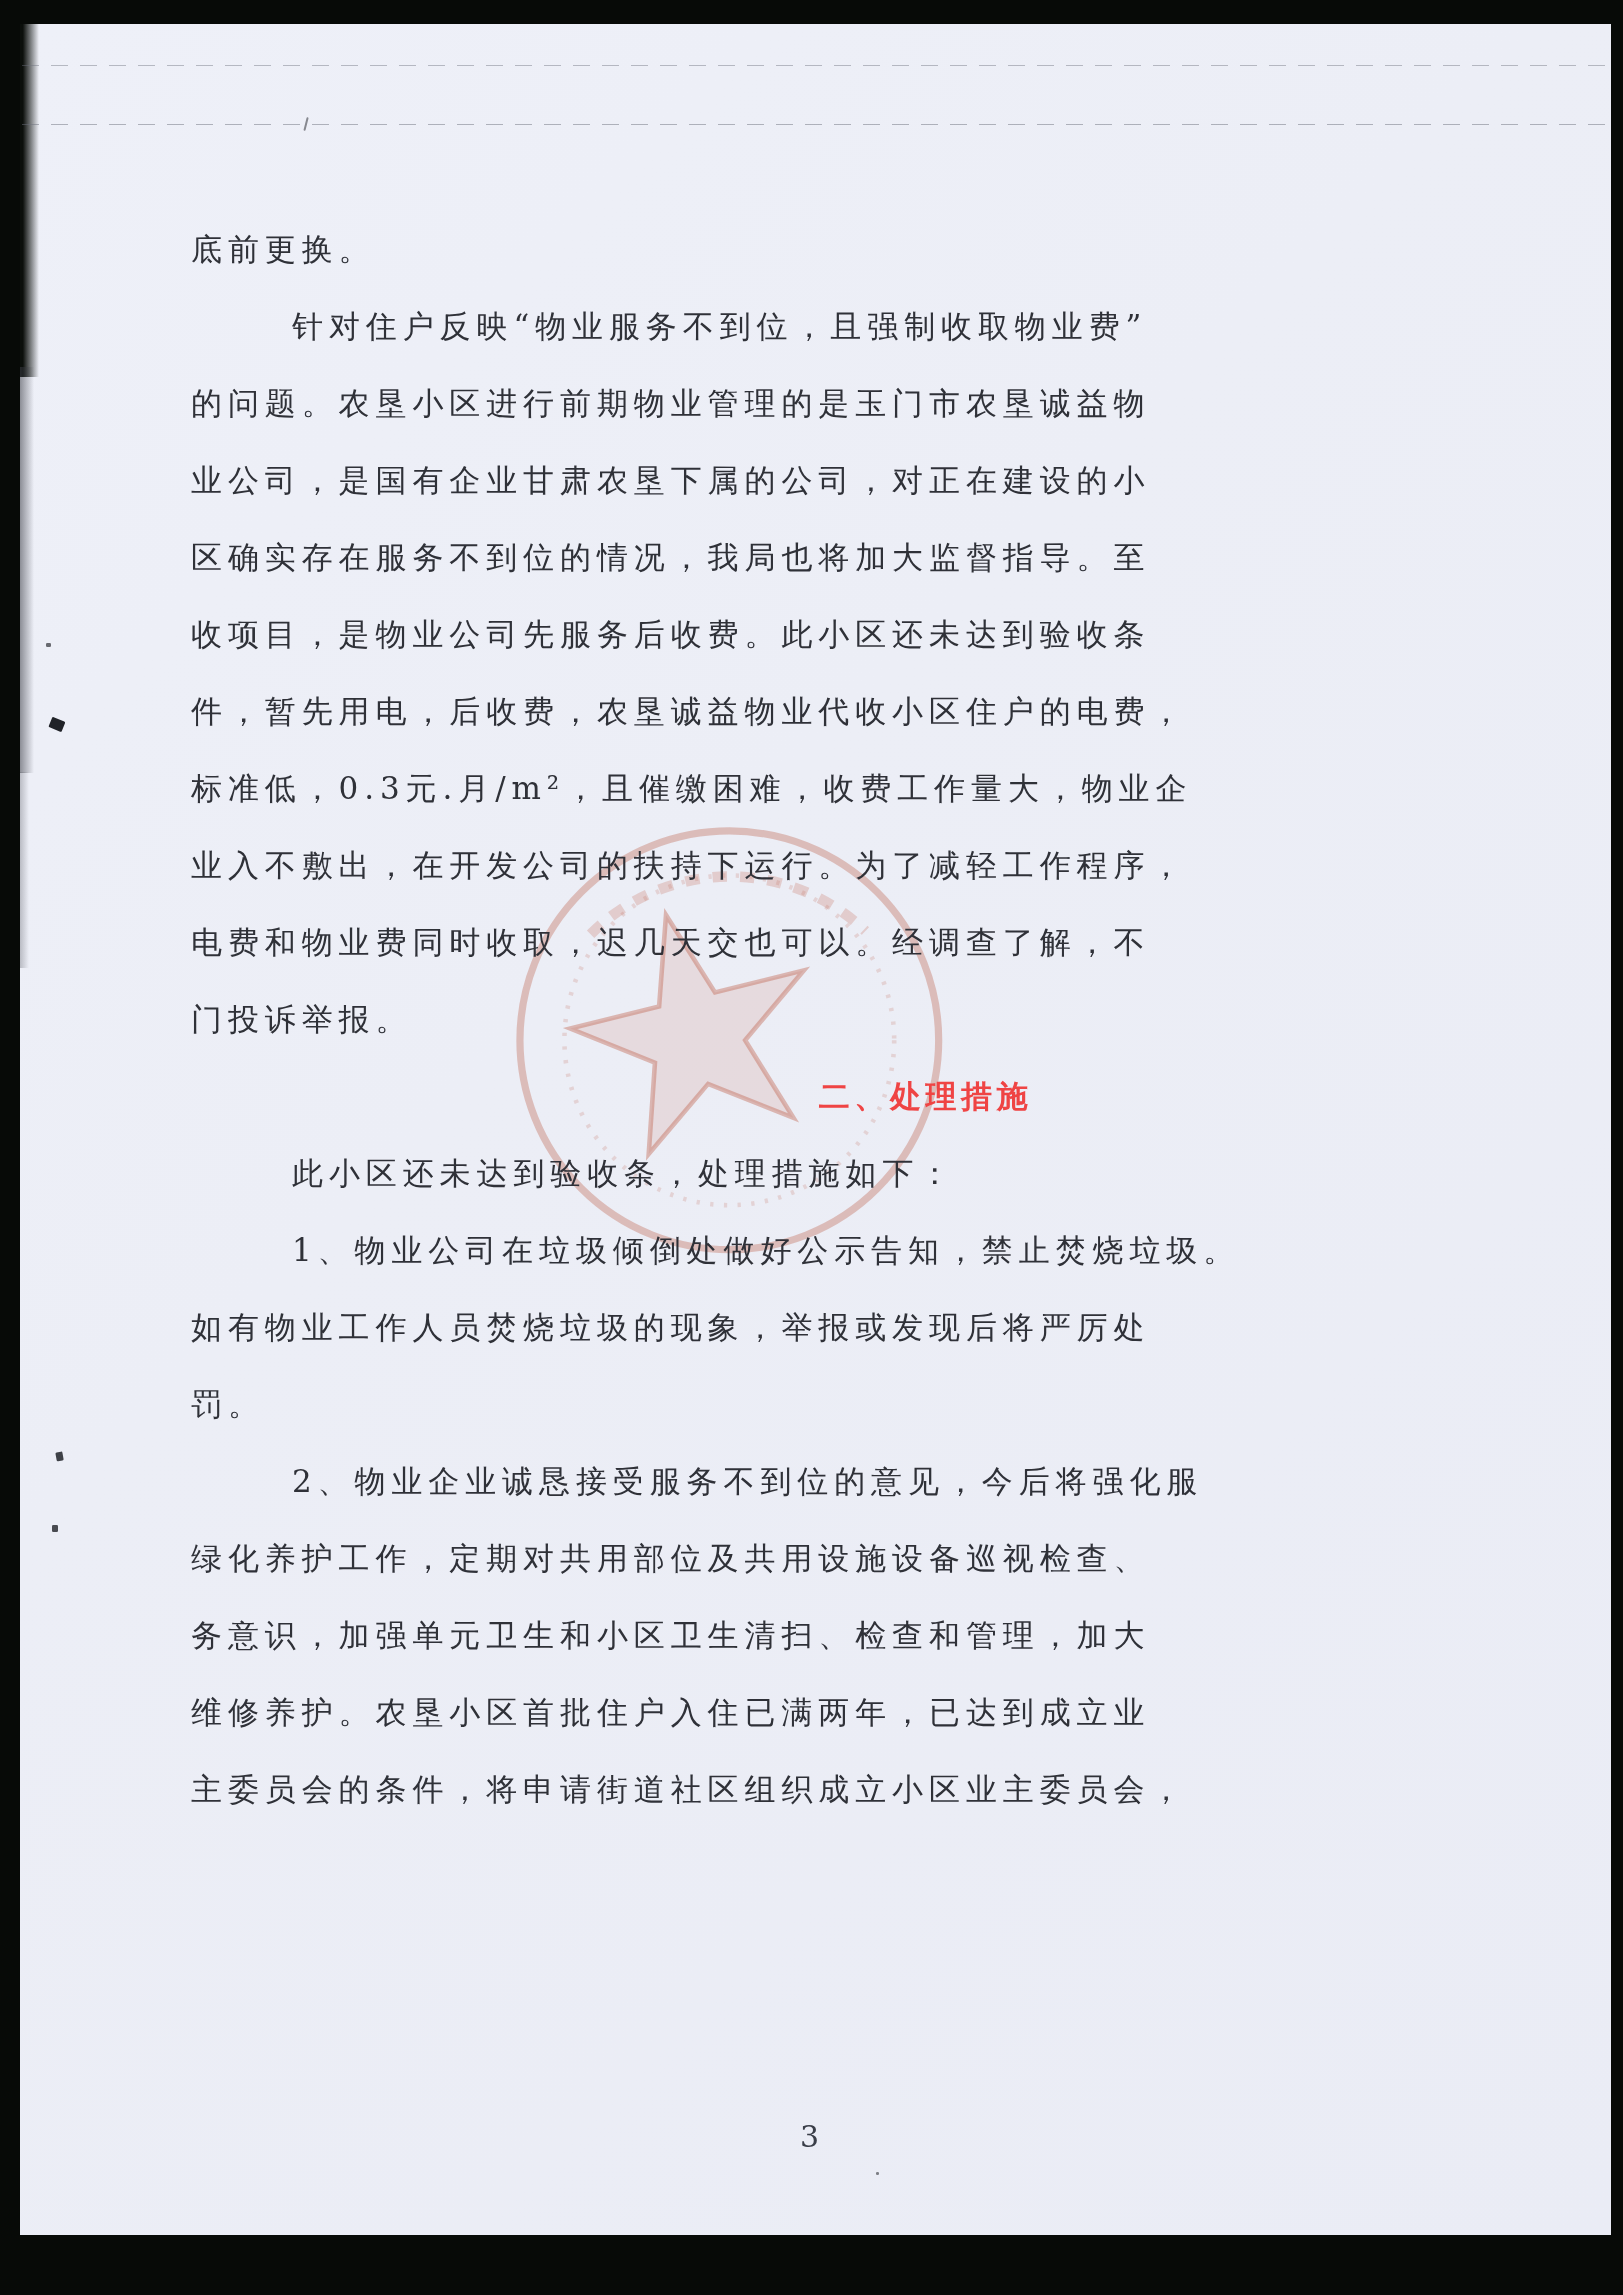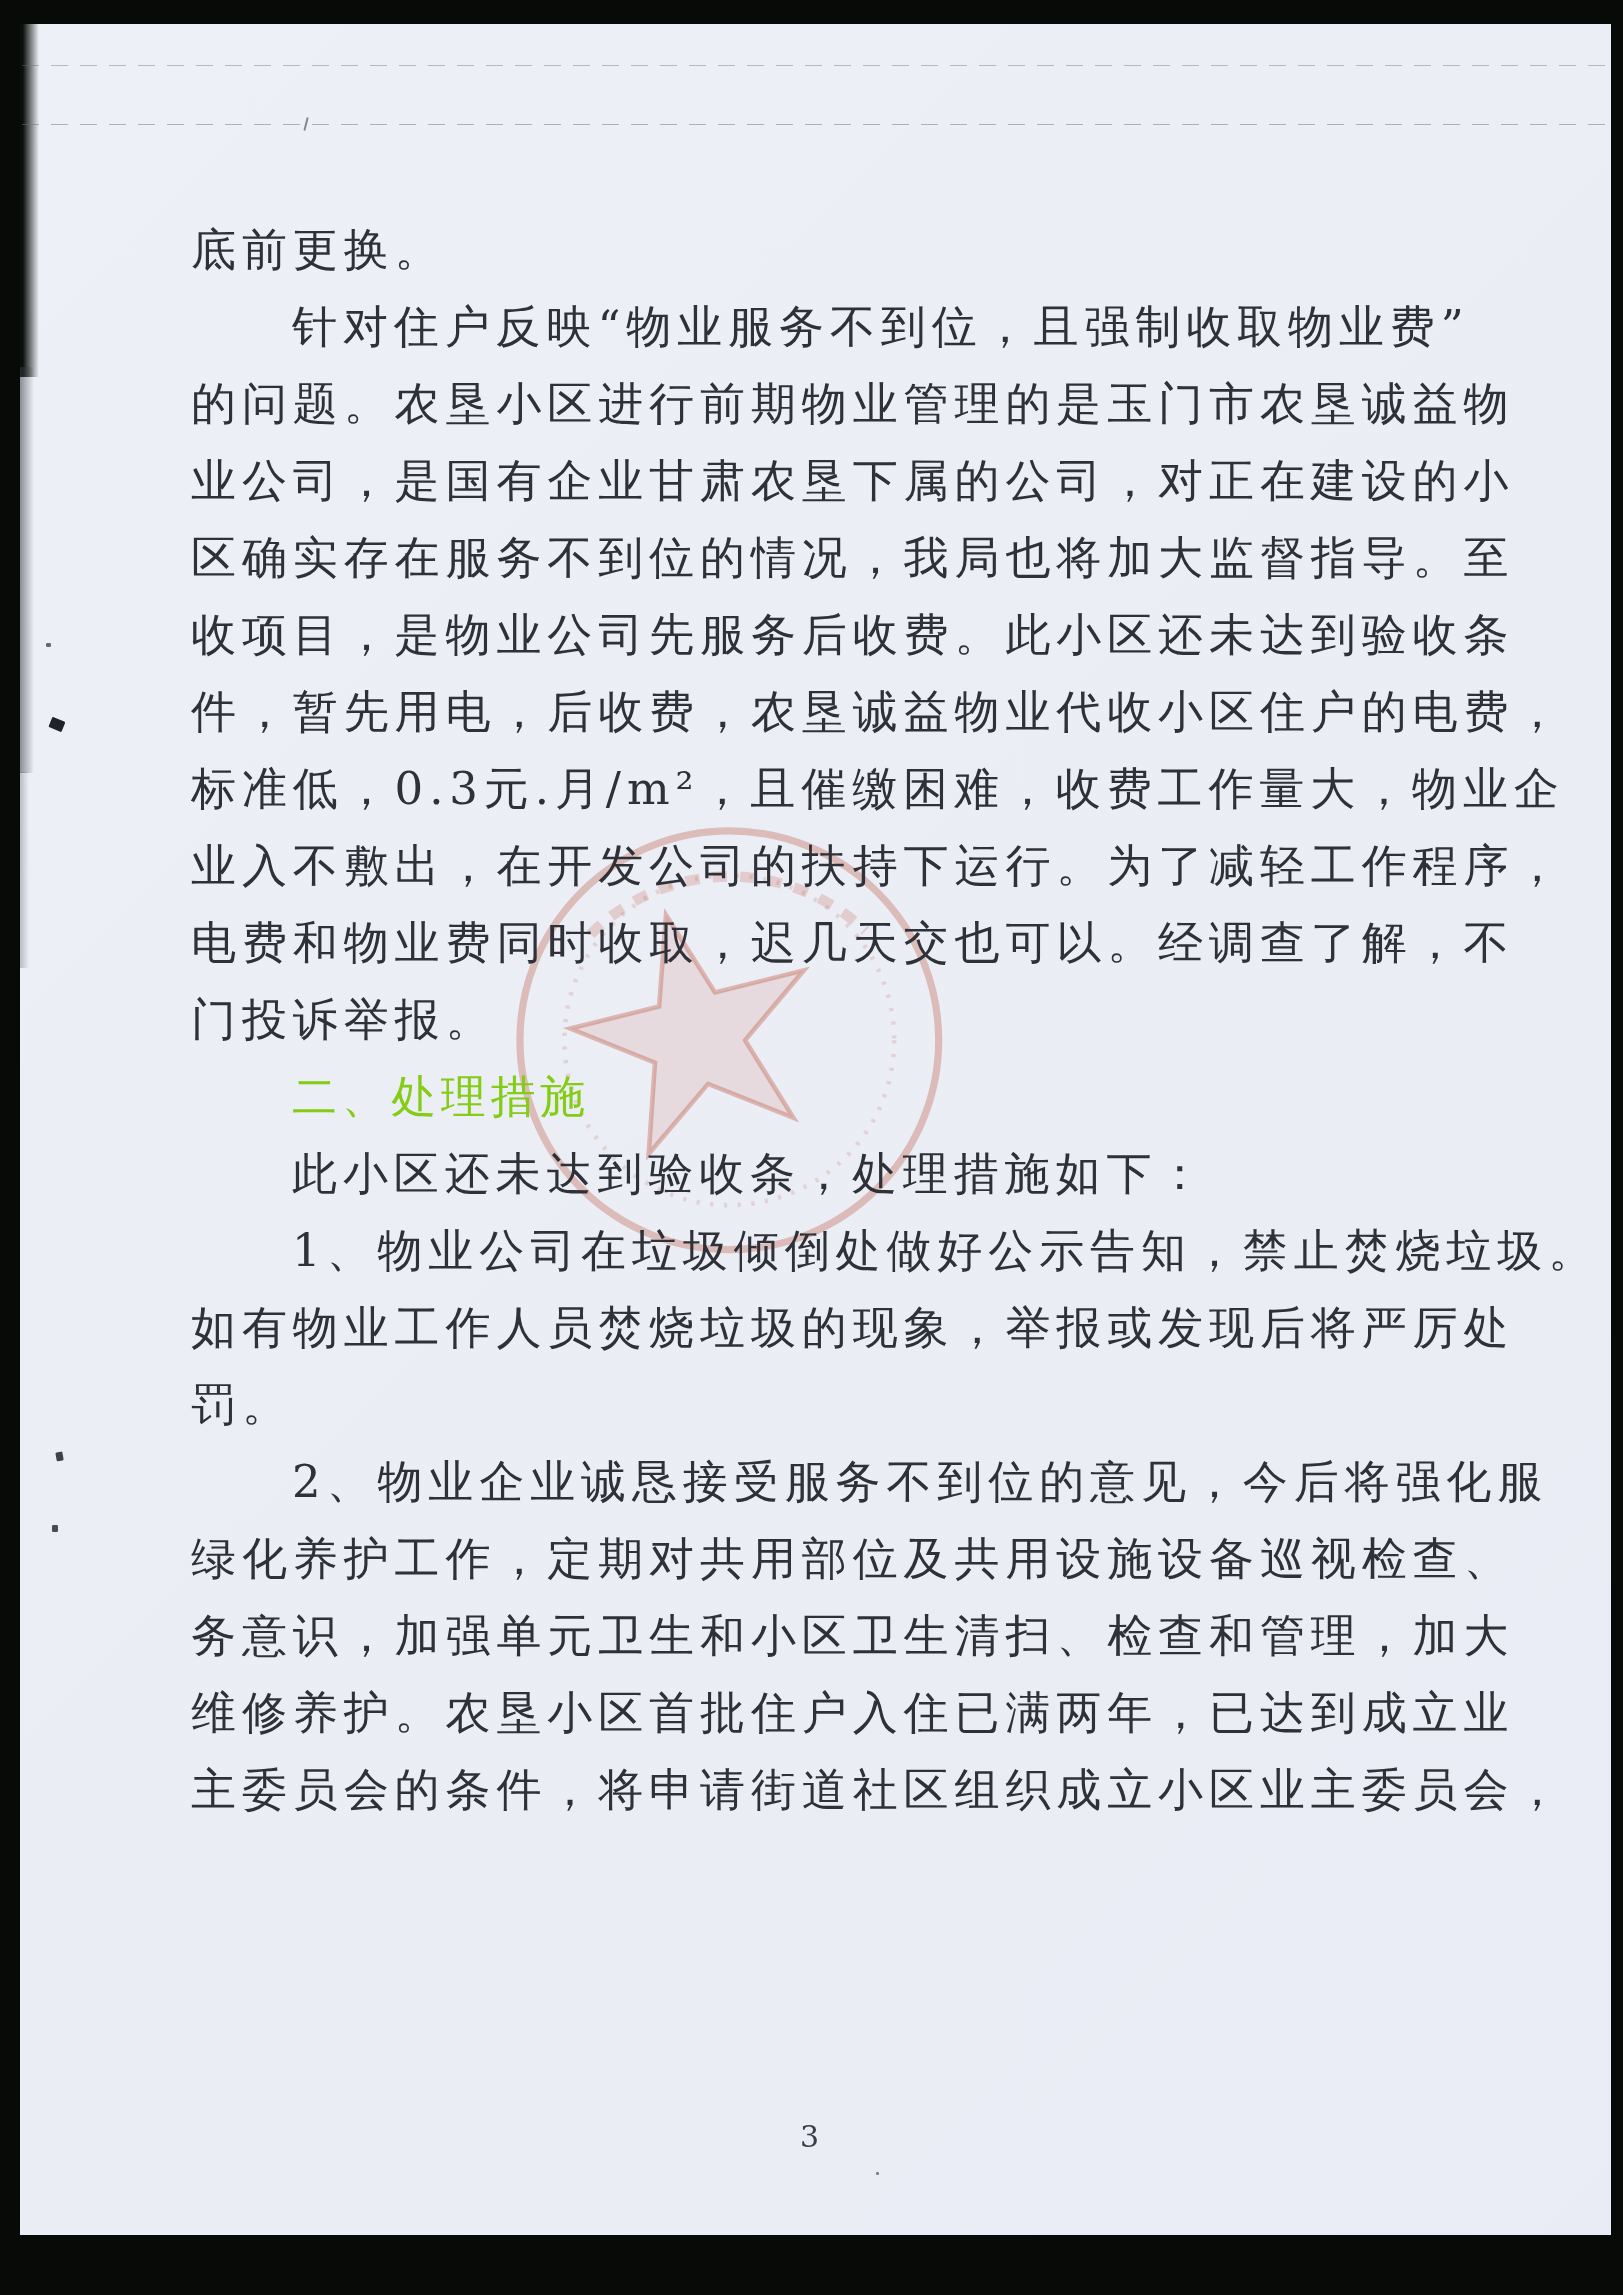--- a/index.html
+++ b/index.html
@@ -31,28 +31,28 @@
   .scanline{
     position:absolute;left:22px;right:14.4px;height:1.3px;
     background:repeating-linear-gradient(to right,
       rgba(108,112,124,.55) 0 17px, rgba(108,112,124,0) 17px 29px);
   }
   .scanline.l1{top:65px;opacity:.8;}
   .scanline.l2{top:124px;opacity:.9;}
   
   .textblock{
     position:absolute;left:191px;top:211px;width:1368px;
-    font-size:45px;line-height:77px;letter-spacing:5.9px;
+    font-size:31px;line-height:77px;letter-spacing:5.9px;
     color:#2f3138;
   }
   .tline{height:77px;white-space:nowrap;}
   .tline.indent{text-indent:101px;}
   .tline.bold{
     font-family:"DejaVu Sans","Liberation Sans",sans-serif;
-    font-weight:400;color:#84cc16;letter-spacing:4.6px;
+    font-weight:700;color:#ef4444;letter-spacing:4.6px;text-align:center;
   }
   
   .stamp{position:absolute;left:499px;top:810px;width:458px;height:458px;z-index:0;}
   .textblock{z-index:2;}
   
   .pagenum{
     position:absolute;left:800px;top:2119px;
     font-size:30px;color:#3a3e48;letter-spacing:0;
   }
   

